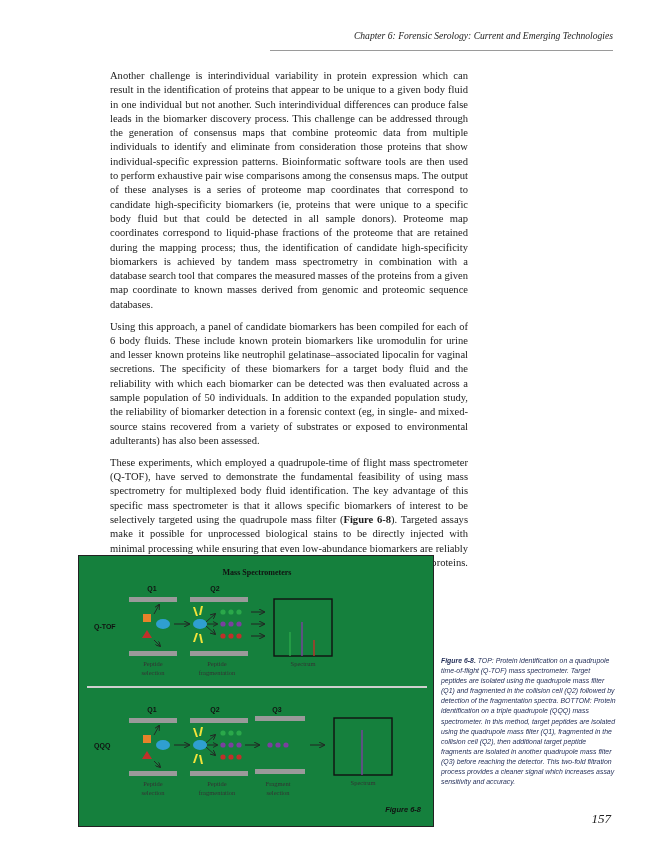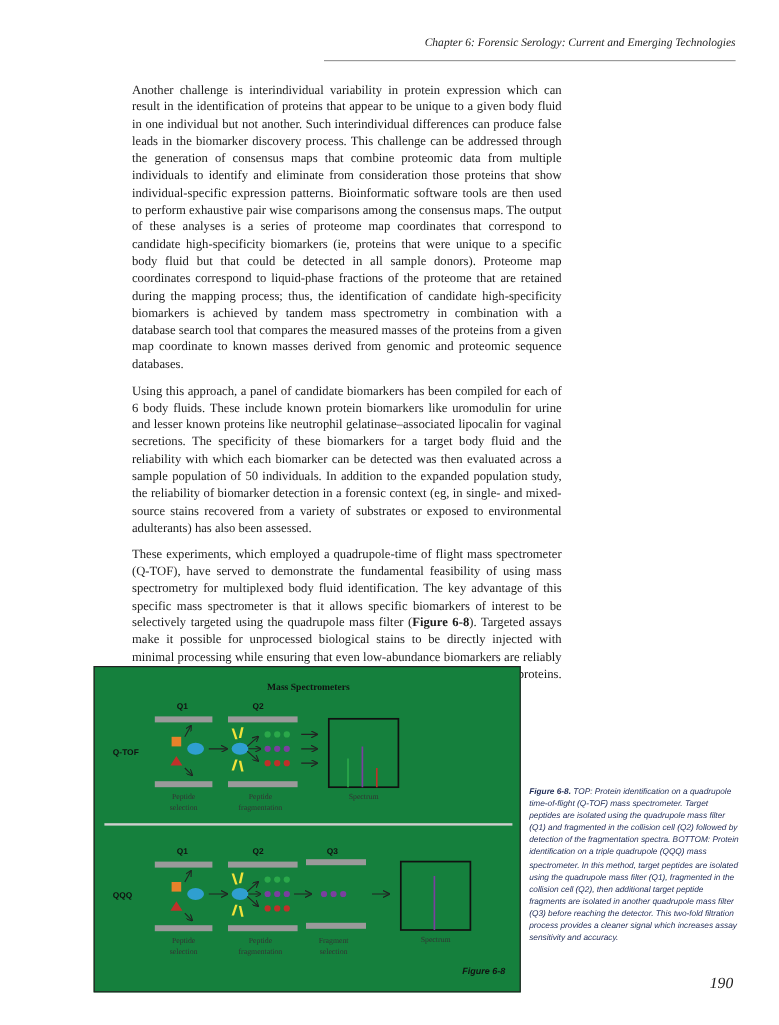--- a/index.html
+++ b/index.html
@@ -153,13 +153,13 @@
       <text x="199" y="239" text-anchor="middle" font-family="Liberation Serif, DejaVu Serif, serif" font-size="6.5" fill="#333">selection</text>
       <text x="284" y="229" text-anchor="middle" font-family="Liberation Serif, DejaVu Serif, serif" font-size="6.5" fill="#333">Spectrum</text>
     </g>
 
     <text x="342" y="256" text-anchor="end" font-family="Liberation Sans, DejaVu Sans, sans-serif" font-size="7.5" font-weight="bold" font-style="italic" fill="#111">Figure 6-8</text>
   </svg>
 </div>
 
 <div class="caption"><b>Figure 6-8.</b><span> TOP: Protein identification on a quadrupole time-of-flight (Q-TOF) mass spectrometer. Target peptides are isolated using the quadrupole mass filter (Q1) and fragmented in the collision cell (Q2) followed by detection of the fragmentation spectra. BOTTOM: Protein identification on a triple quadrupole (QQQ) mass spectrometer. In this method, target peptides are isolated using the quadrupole mass filter (Q1), fragmented in the collision cell (Q2), then additional target peptide fragments are isolated in another quadrupole mass filter (Q3) before reaching the detector. This two-fold filtration process provides a cleaner signal which increases assay sensitivity and accuracy.</span></div>
 
-<div class="page-number">190</div>
+<div class="page-number">157</div>
 
 </body></html>

